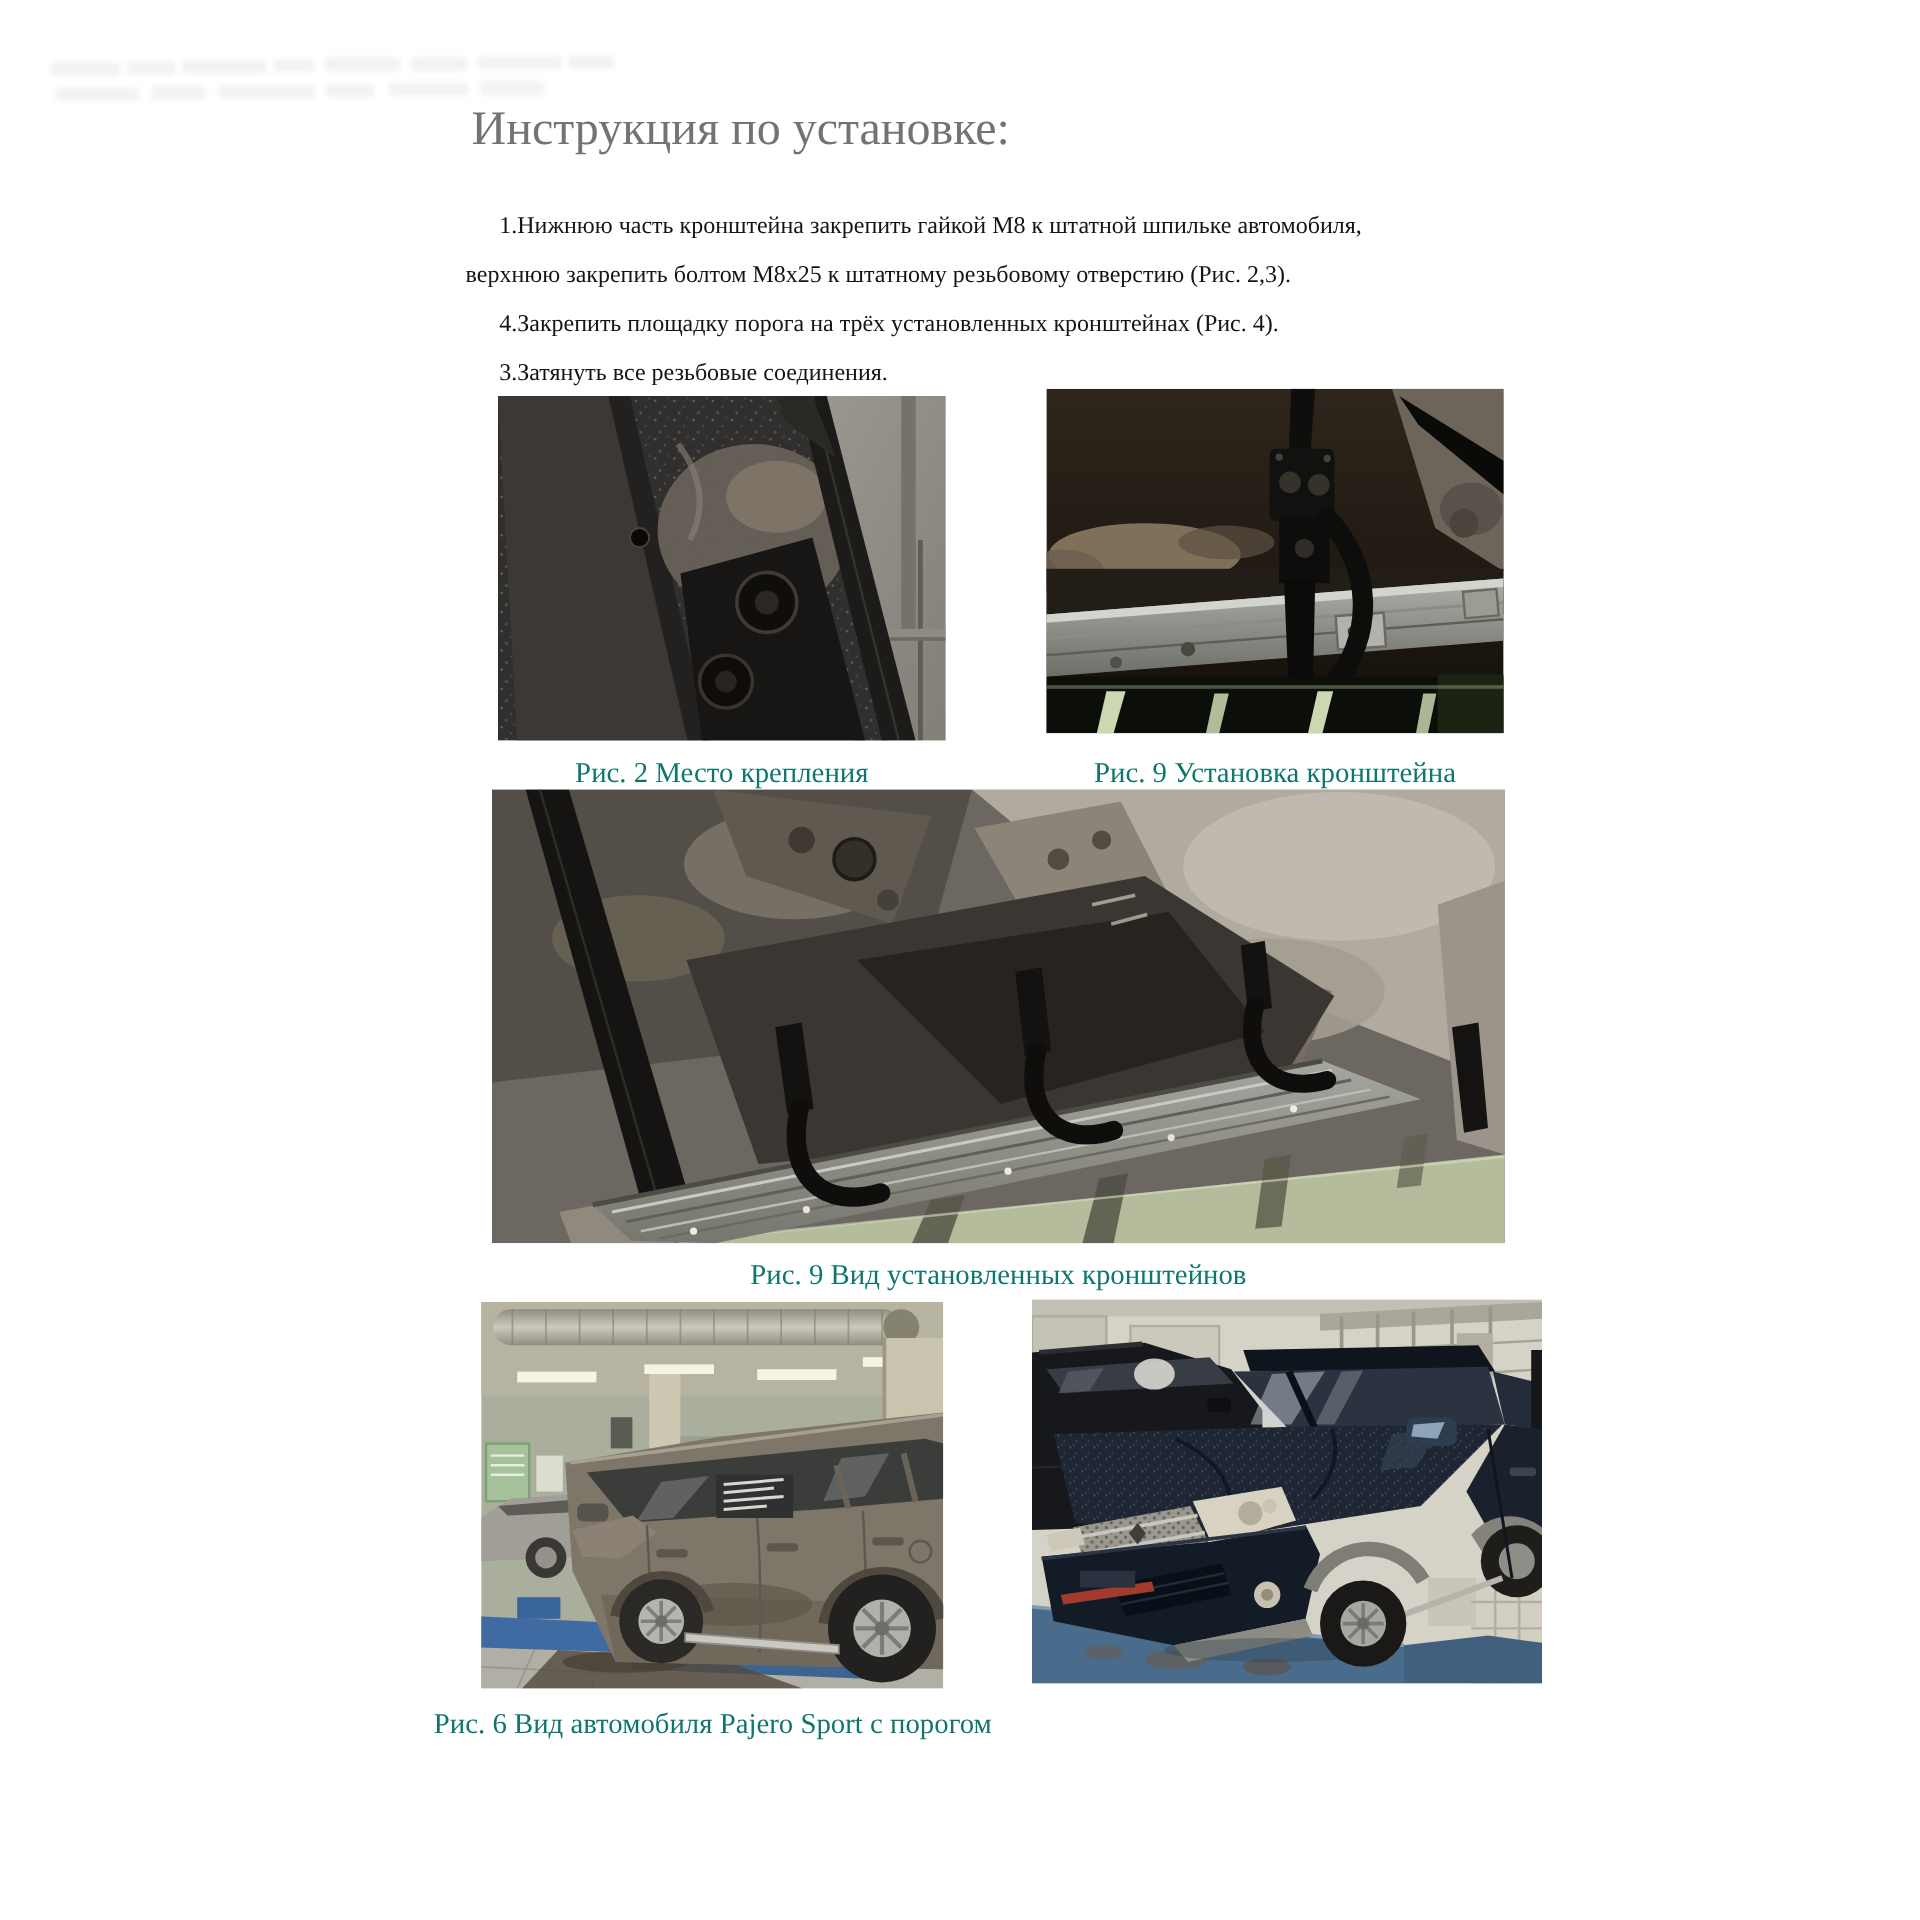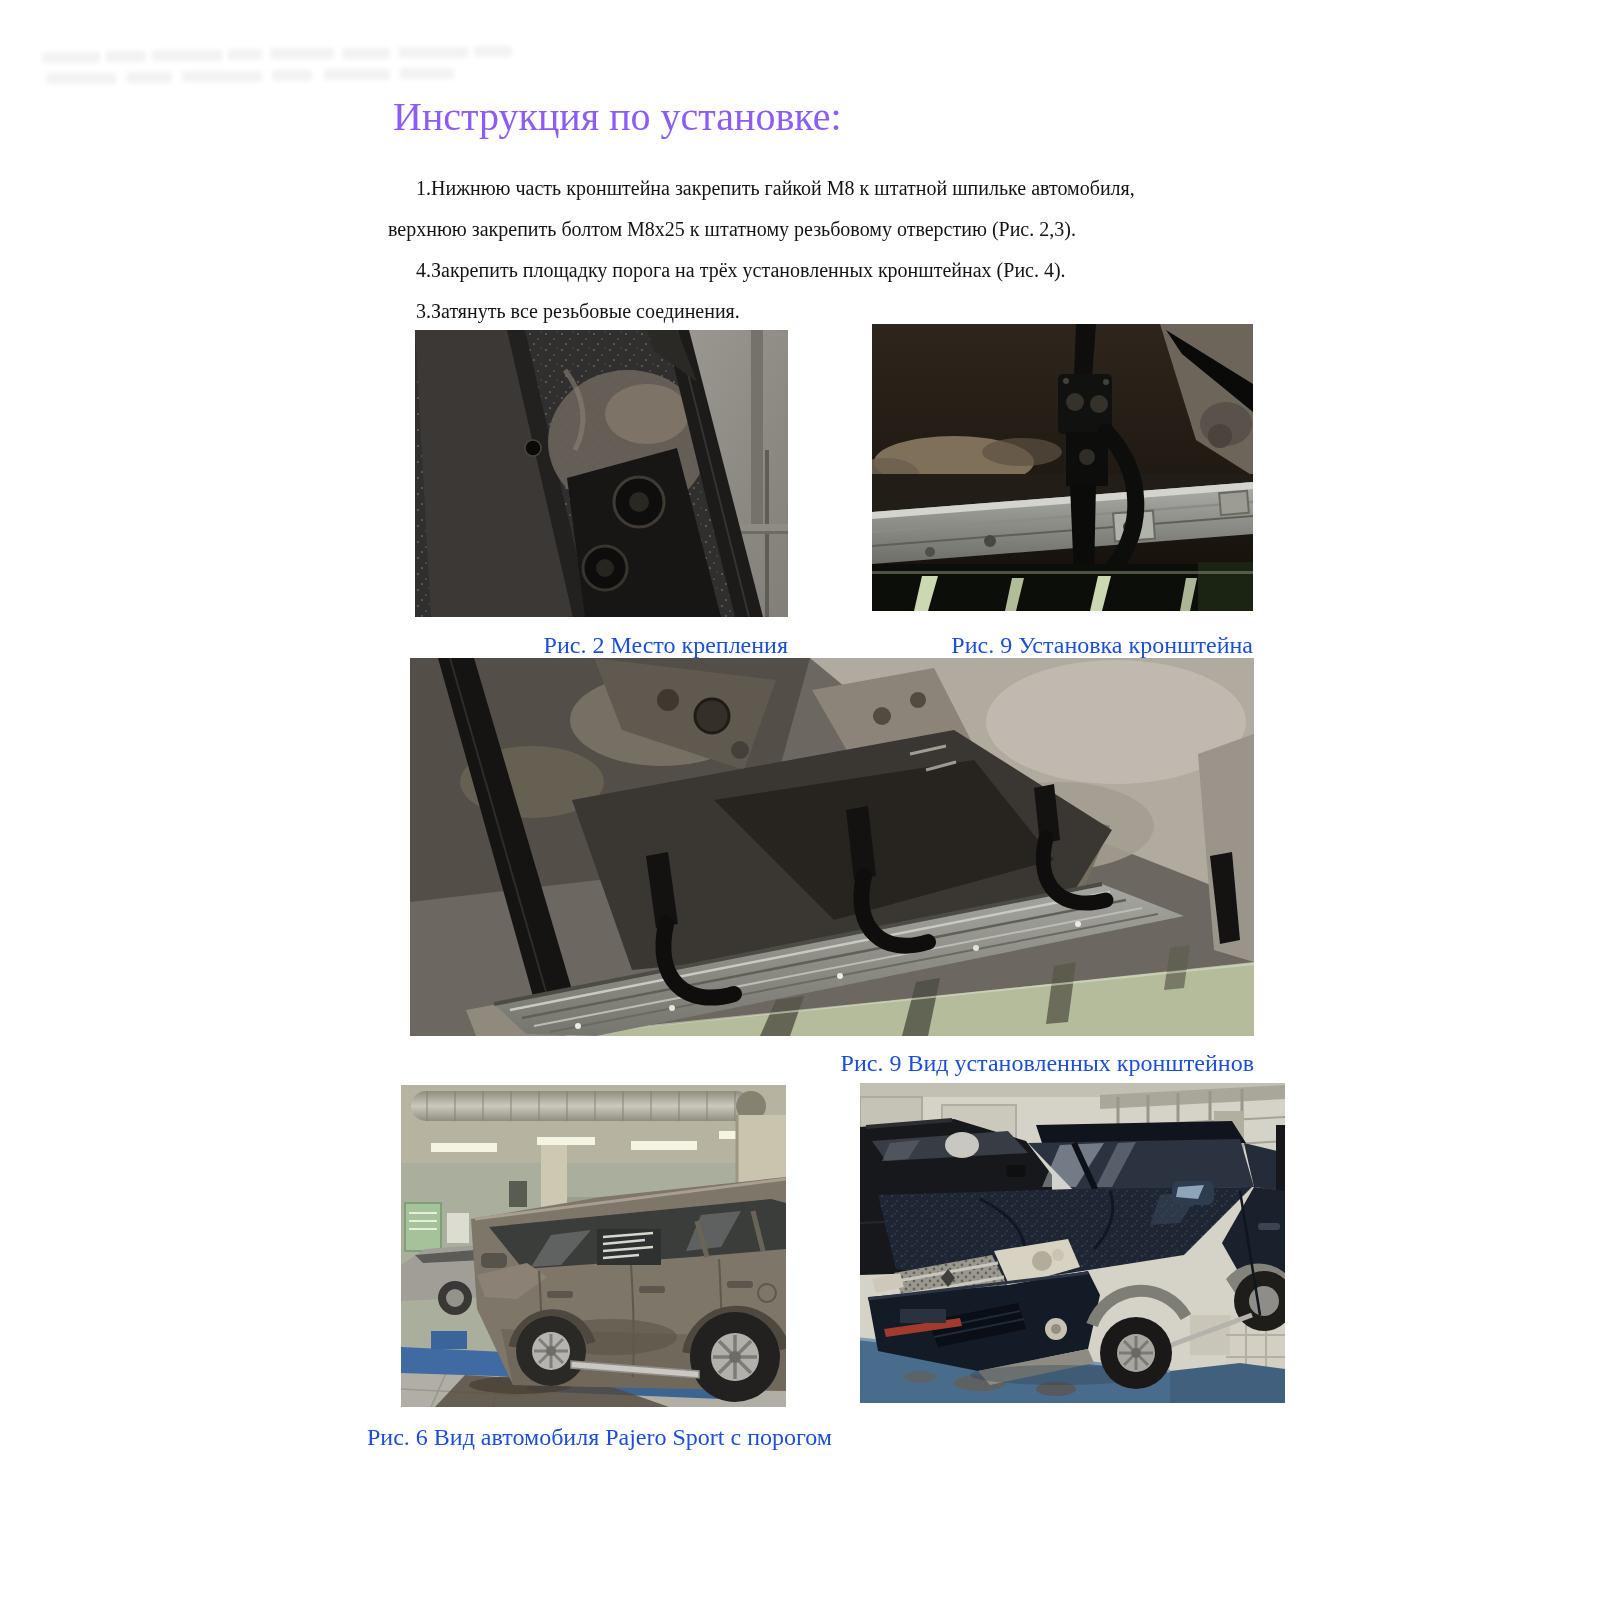--- a/index.html
+++ b/index.html
@@ -1,21 +1,21 @@
 <!DOCTYPE html>
 <html><head>
 <meta charset="utf-8">
 <style>
   html,body{margin:0;padding:0;background:#ffffff;}
   .page{position:relative;width:1600px;height:1600px;background:#ffffff;overflow:hidden;
         font-family:"Liberation Serif",serif;color:#1a1a1a;}
-  .title{position:absolute;left:393px;top:94px;font-size:40px;line-height:46px;color:#8b5cf6;}
+  .title{position:absolute;left:393px;top:84px;font-size:40px;line-height:46px;color:#737373;}
   .instr{position:absolute;left:388px;top:168px;width:880px;font-size:20px;line-height:41px;color:#141414;}
   .instr .ind{padding-left:28px;}
-  .cap{position:absolute;font-size:24px;text-align:right;color:#1d4ed8;white-space:nowrap;}
+  .cap{position:absolute;font-size:24px;text-align:center;color:#0f766e;white-space:nowrap;}
   .photo{position:absolute;display:block;}
   .wm{position:absolute;left:42px;top:46px;width:474px;height:50px;filter:blur(2px);opacity:0.09;}
   .wm i{position:absolute;background:#777;height:11px;border-radius:2px;display:block;}
 </style>
 </head>
 <body>
 
 <div class="page">
 
   <div class="wm">

